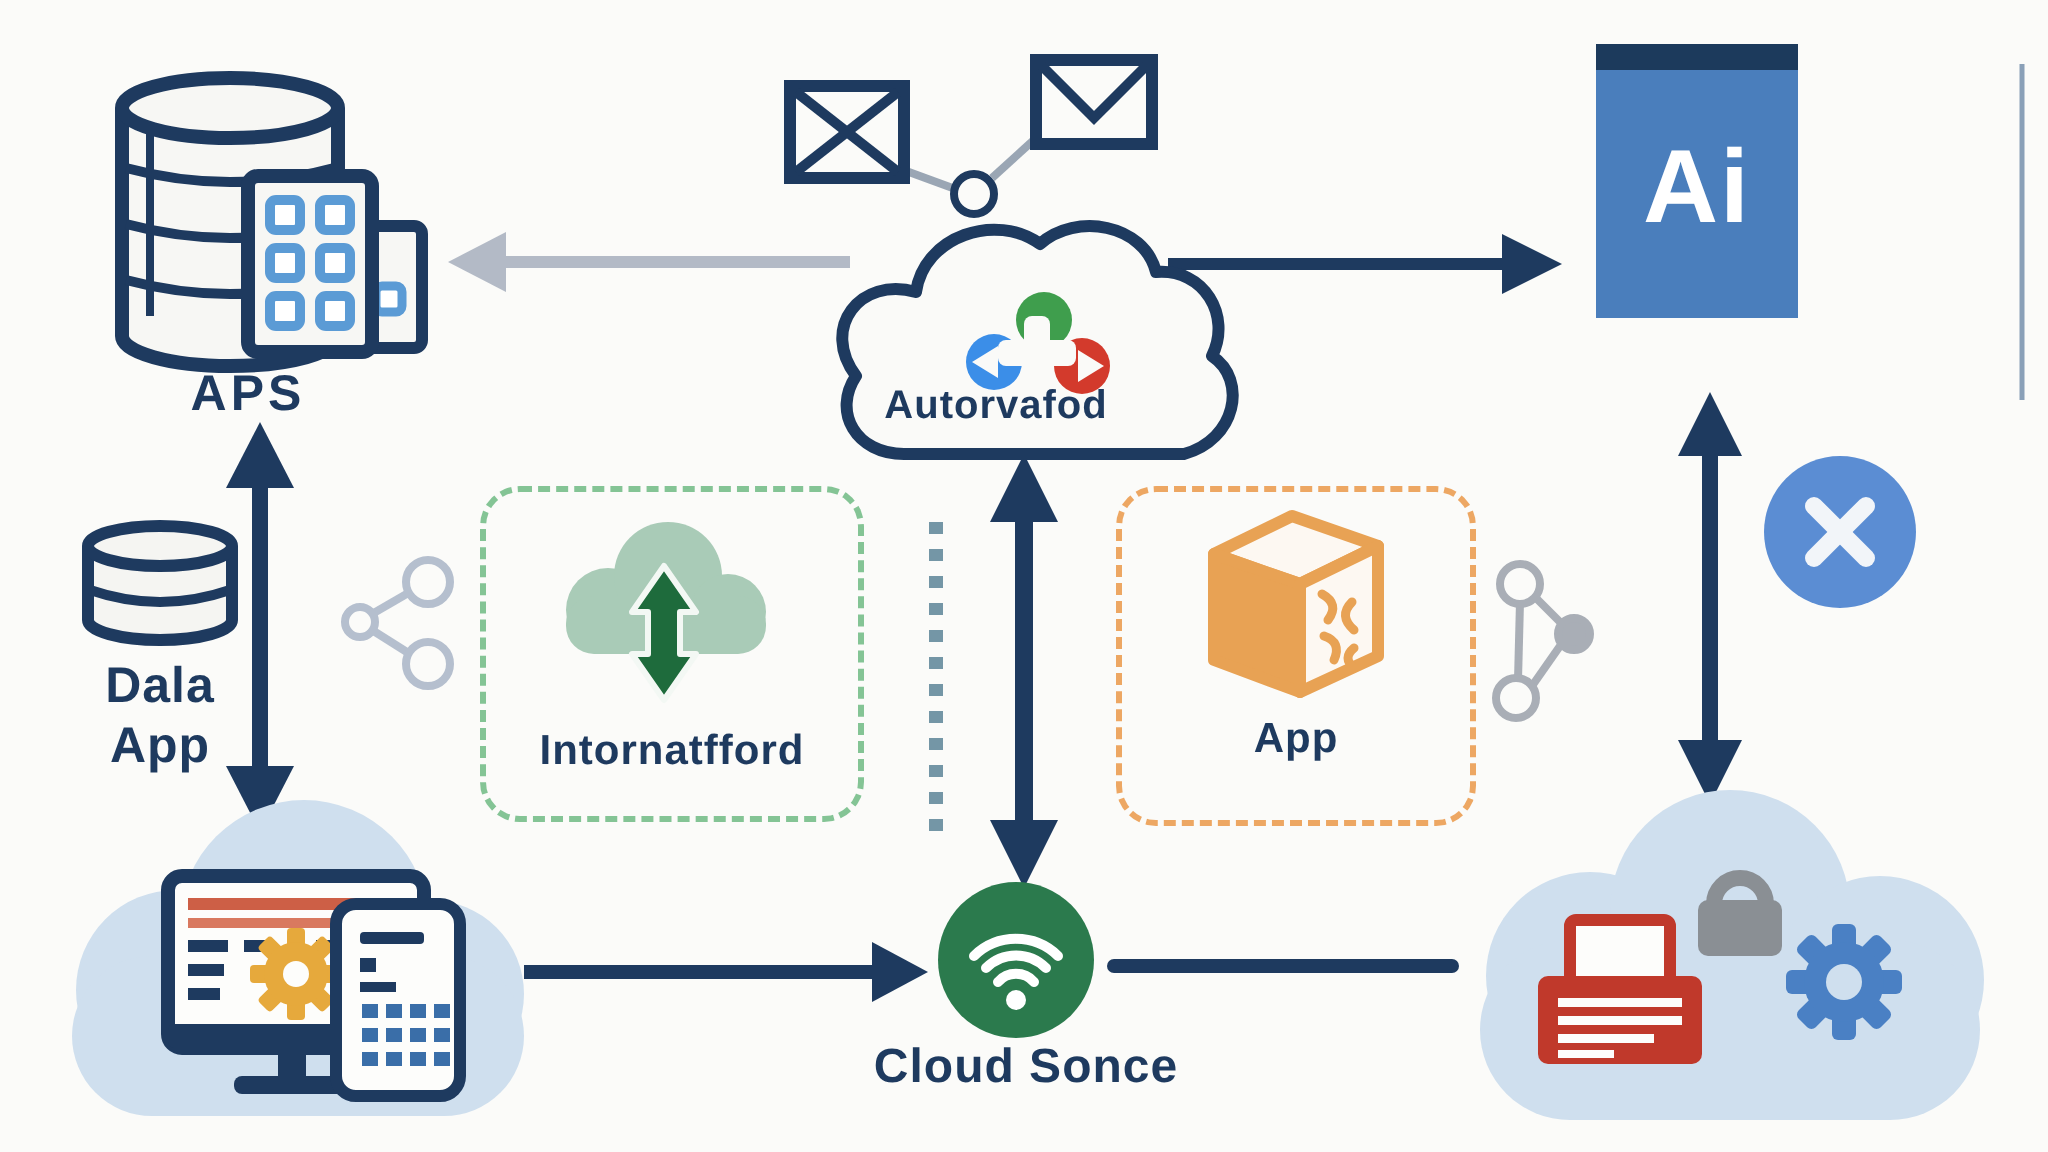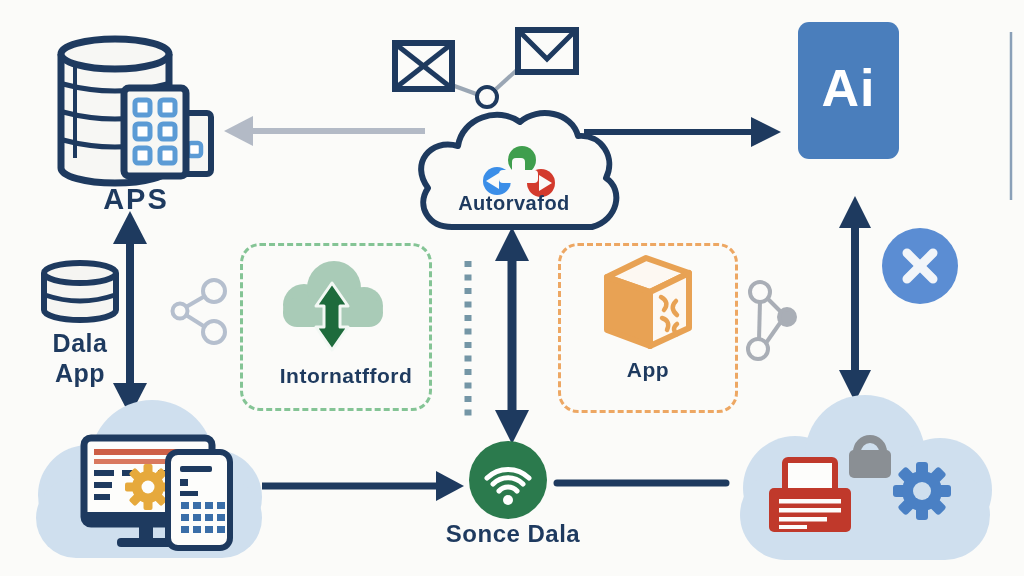--- a/index.html
+++ b/index.html
@@ -4,21 +4,21 @@
 <style>
   *{margin:0;padding:0;box-sizing:border-box}
   html,body{width:1024px;height:576px}
   body{font-family:"Liberation Sans",sans-serif;background:#fff}
   .canvas{position:relative;width:1024px;height:576px;background:var(--background,#fbfbf9);overflow:hidden}
   svg.layer{position:absolute;left:0;top:0}
   .label{position:absolute;color:var(--navy,#1e3a5f);font-weight:bold;text-align:center;letter-spacing:.5px}
   .dashed-box{position:absolute;border-radius:20px;border:3px dashed;background:transparent}
   .dashed-box.green{border-color:var(--dash-green,#84c495)}
   .dashed-box.orange{border-color:var(--dash-orange,#eda763)}
-  .ai-box{position:absolute;background:var(--ai-box-blue,#4a7ebc);border-radius:11px;display:flex;flex-direction:row;overflow:hidden}
+  .ai-box{position:absolute;background:var(--ai-box-blue,#4a7ebc);border-radius:0;display:flex;flex-direction:column;overflow:hidden}
   .ai-box-header{height:13px;background:var(--ai-box-header,#1c3a5c)}
   .ai-box-text{flex:1;display:flex;align-items:center;justify-content:center;color:#fff;font-size:52px;font-weight:bold;letter-spacing:1px;padding-bottom:6px}
   .x-badge{position:absolute;border-radius:50%;background:var(--badge-blue,#5b8dd3)}
 </style>
 </head>
 <body>
 
 <div class="canvas">
 
   <svg class="layer" width="1024" height="576" viewBox="0 0 1024 576">
@@ -256,32 +256,32 @@
 
   <div class="x-badge" style="left:882px;top:228px;width:76px;height:76px">
     <svg width="76" height="76" viewBox="0 0 76 76">
       <g stroke="#f2f5f9" stroke-width="9" stroke-linecap="round">
         <line x1="25" y1="25" x2="51" y2="51"></line>
         <line x1="51" y1="25" x2="25" y2="51"></line>
       </g>
     </svg>
   </div>
 
-  <div class="label" style="left:71px;top:183px;width:130px;font-size:29px;letter-spacing:2px">APS</div>
-
-  <div class="label" style="left:434px;top:192px;width:160px;font-size:20px">Autorvafod</div>
+  <div class="label" style="left:59px;top:183px;width:130px;font-size:25px;letter-spacing:2px">APS</div>
+
+  <div class="label" style="left:418px;top:192px;width:160px;font-size:20px">Autorvafod</div>
 
 
   <div class="label" style="left:28px;top:328px;width:104px;font-size:25px;line-height:30px">
     <div>Dala</div>
     <div>App</div>
   </div>
 
-  <div class="label" style="left:253px;top:364px;width:186px;font-size:21px">Intornatfford</div>
+  <div class="label" style="left:243px;top:364px;width:186px;font-size:21px">Intornatfford</div>
 
   <div class="label" style="left:563px;top:357px;width:170px;font-size:21px;line-height:25px">
     <div>App</div>
   </div>
 
 
-  <div class="label" style="left:433px;top:520px;width:160px;font-size:24px">Sonce Dala</div>
+  <div class="label" style="left:433px;top:520px;width:160px;font-size:24px">Cloud Sonce</div>
 
 </div>
 
 </body></html>

